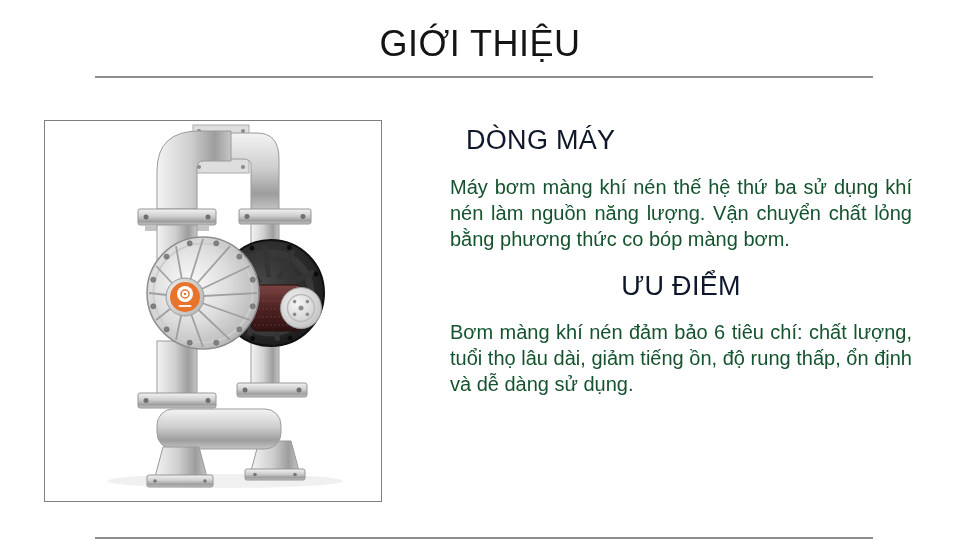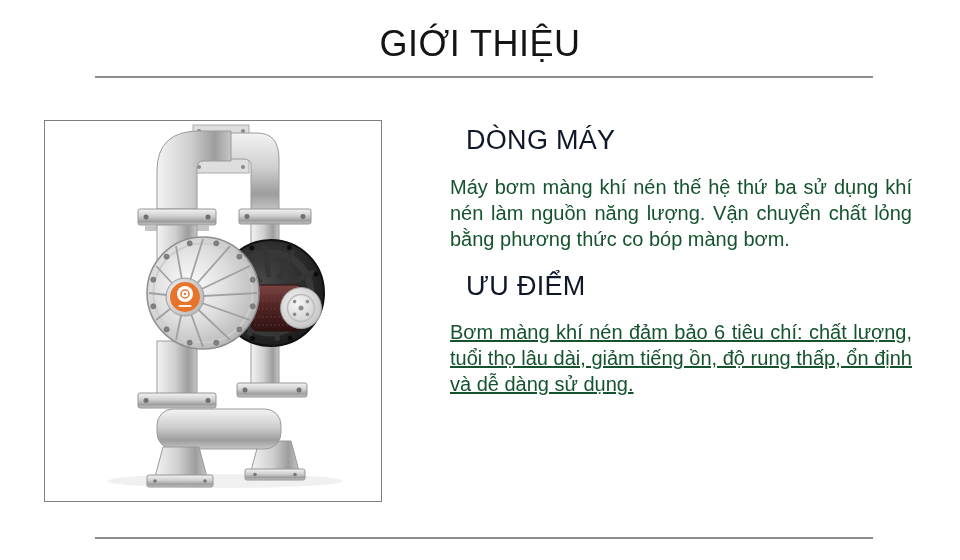--- a/index.html
+++ b/index.html
@@ -25,27 +25,27 @@
     position:absolute;left:44px;top:120px;width:338px;height:382px;
     box-sizing:border-box;border:1px solid #7f7f7f;background:#fff;margin:0;
   }
   .image-box svg{display:block;width:336px;height:380px;}
 
   .text-col{position:absolute;left:450px;top:107px;width:462px;}
   .section-heading{
     margin:16px;font-size:27px;font-weight:400;line-height:34px;
     letter-spacing:.3px;color:#0f172a;
   }
-  .heading-2{margin-top:17px;}
+  .heading-2{margin-top:17px;text-align:center;}
   .body-text{
     margin:0;font-size:20px;line-height:26px;text-align:justify;
     color:#14532d;
   }
   .para-1{margin-top:17px;}
-  .para-2{margin-top:11px;text-decoration:underline;}
+  .para-2{margin-top:11px;}
   .para-3{margin-top:0;}
 </style>
 </head>
 <body>
 
 <div class="slide">
 
   <h1 class="page-title">GIỚI THIỆU</h1>
   <div class="rule rule-top"></div>
 

